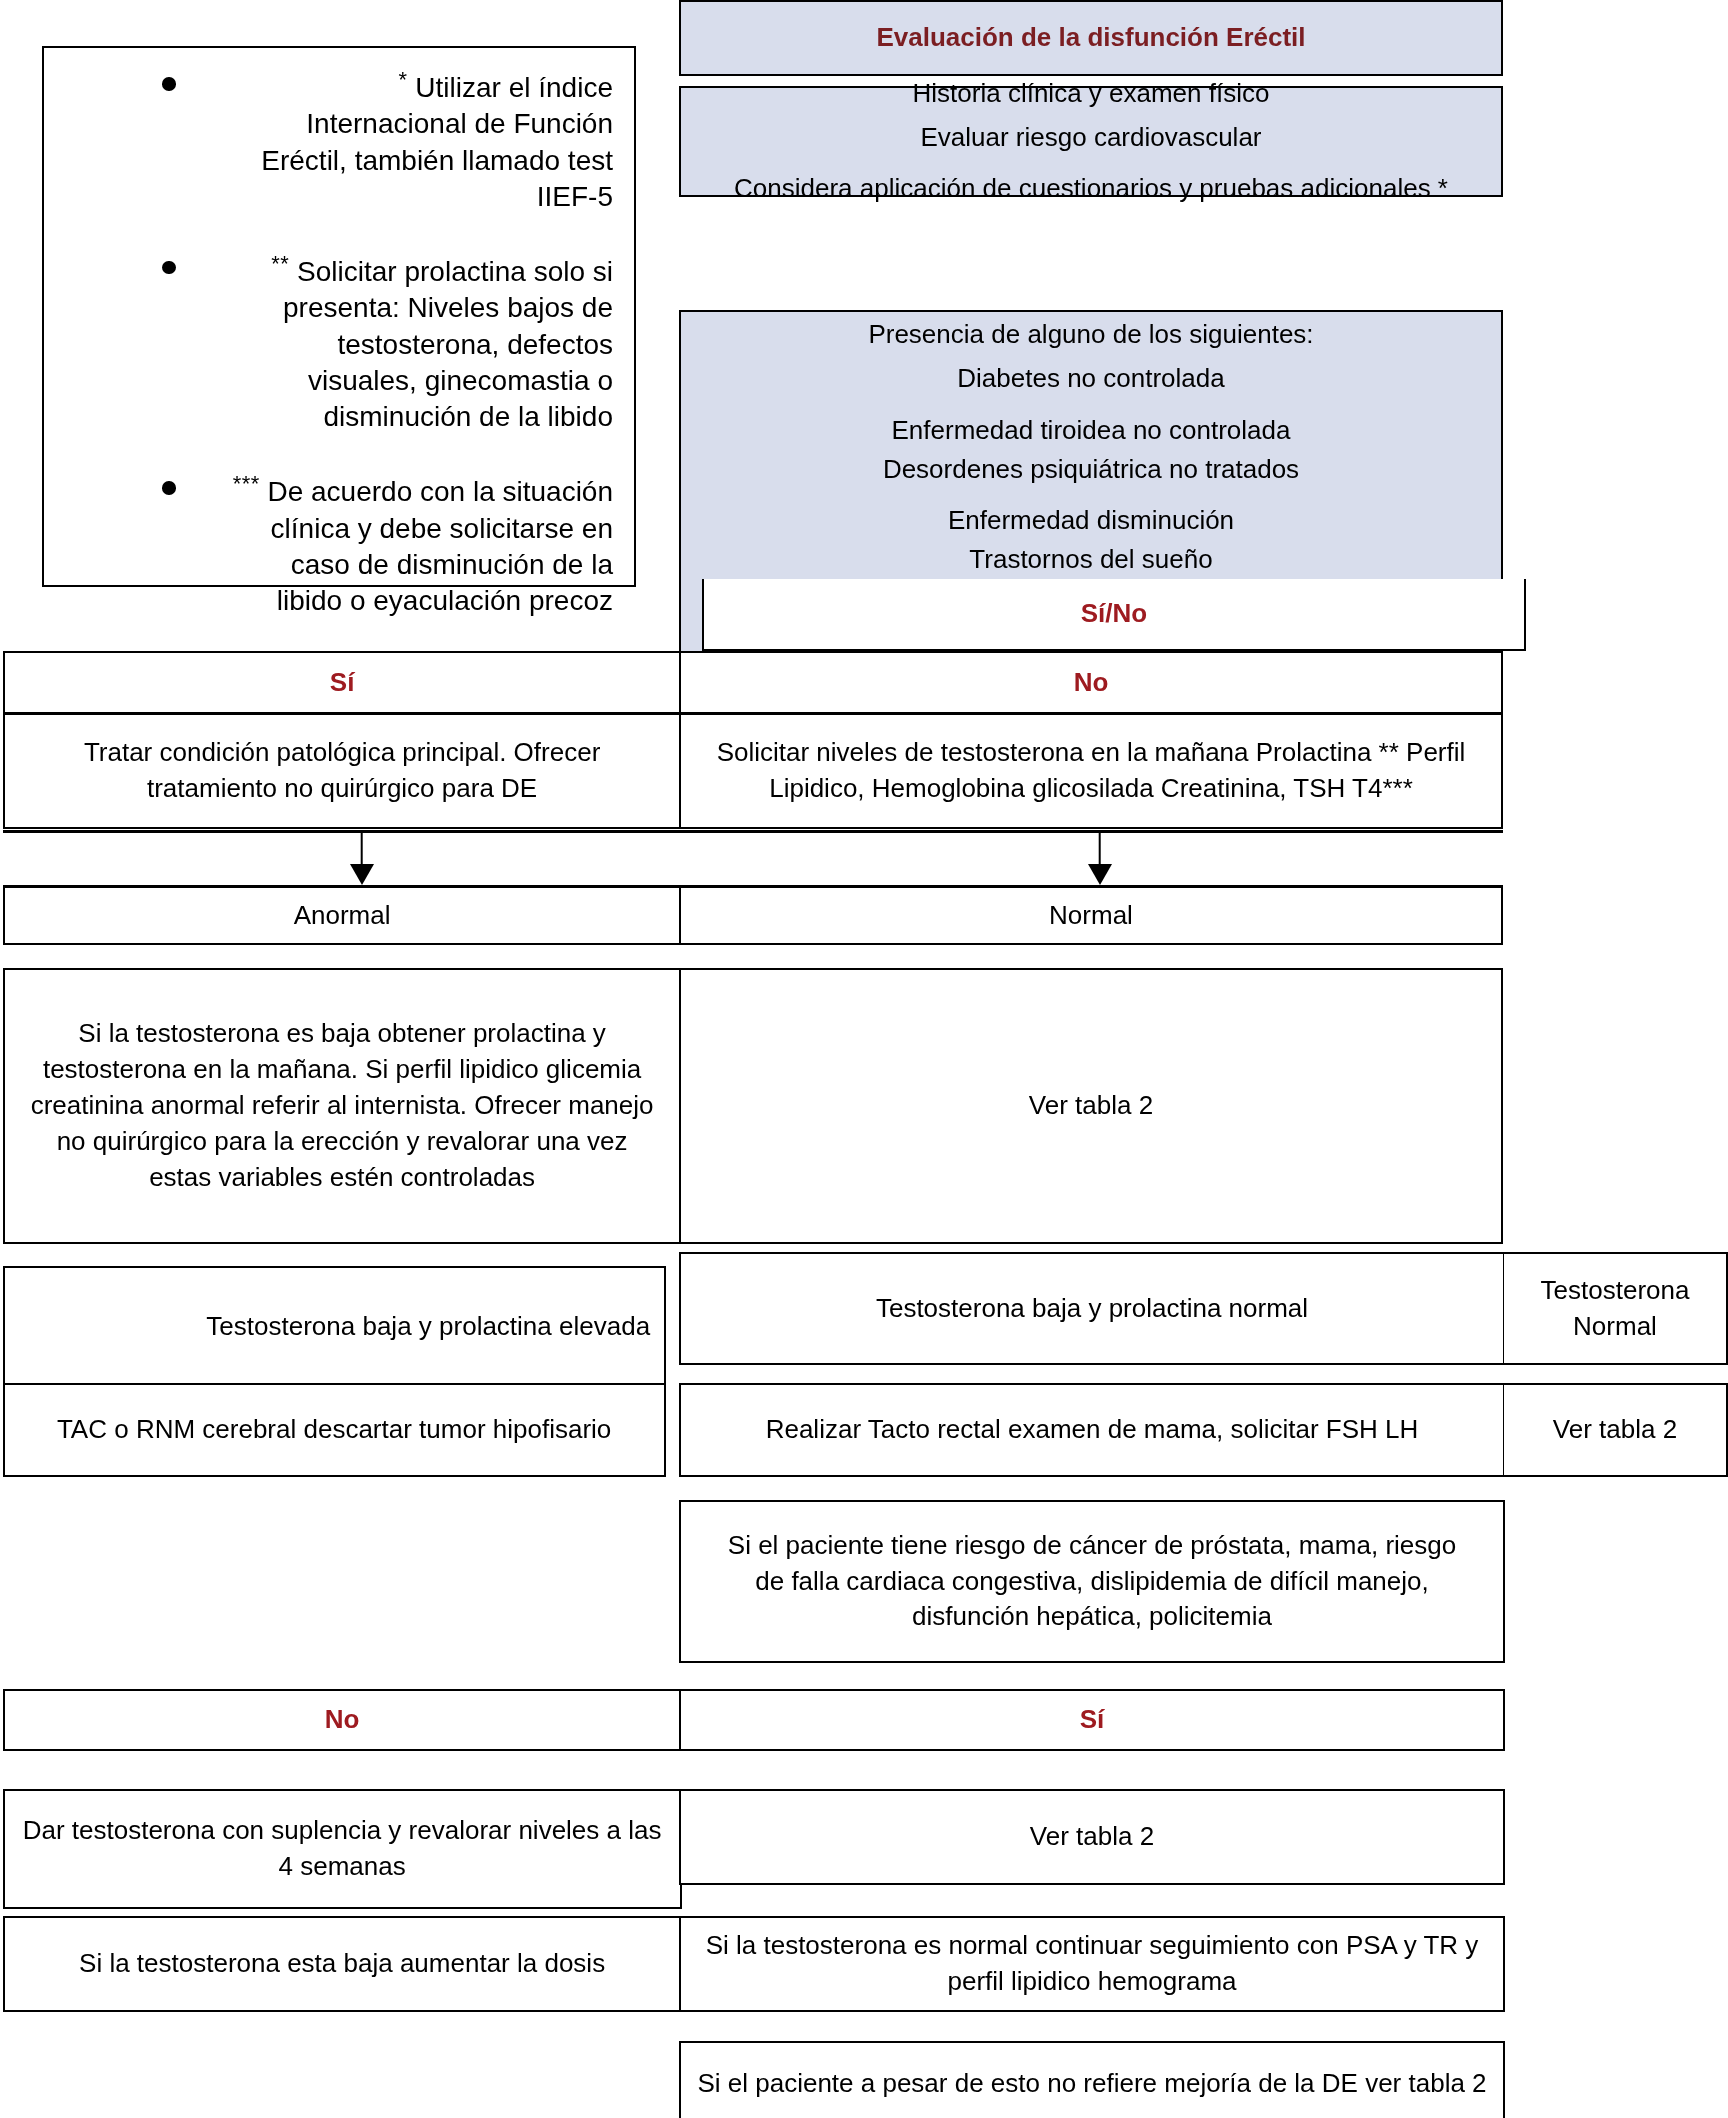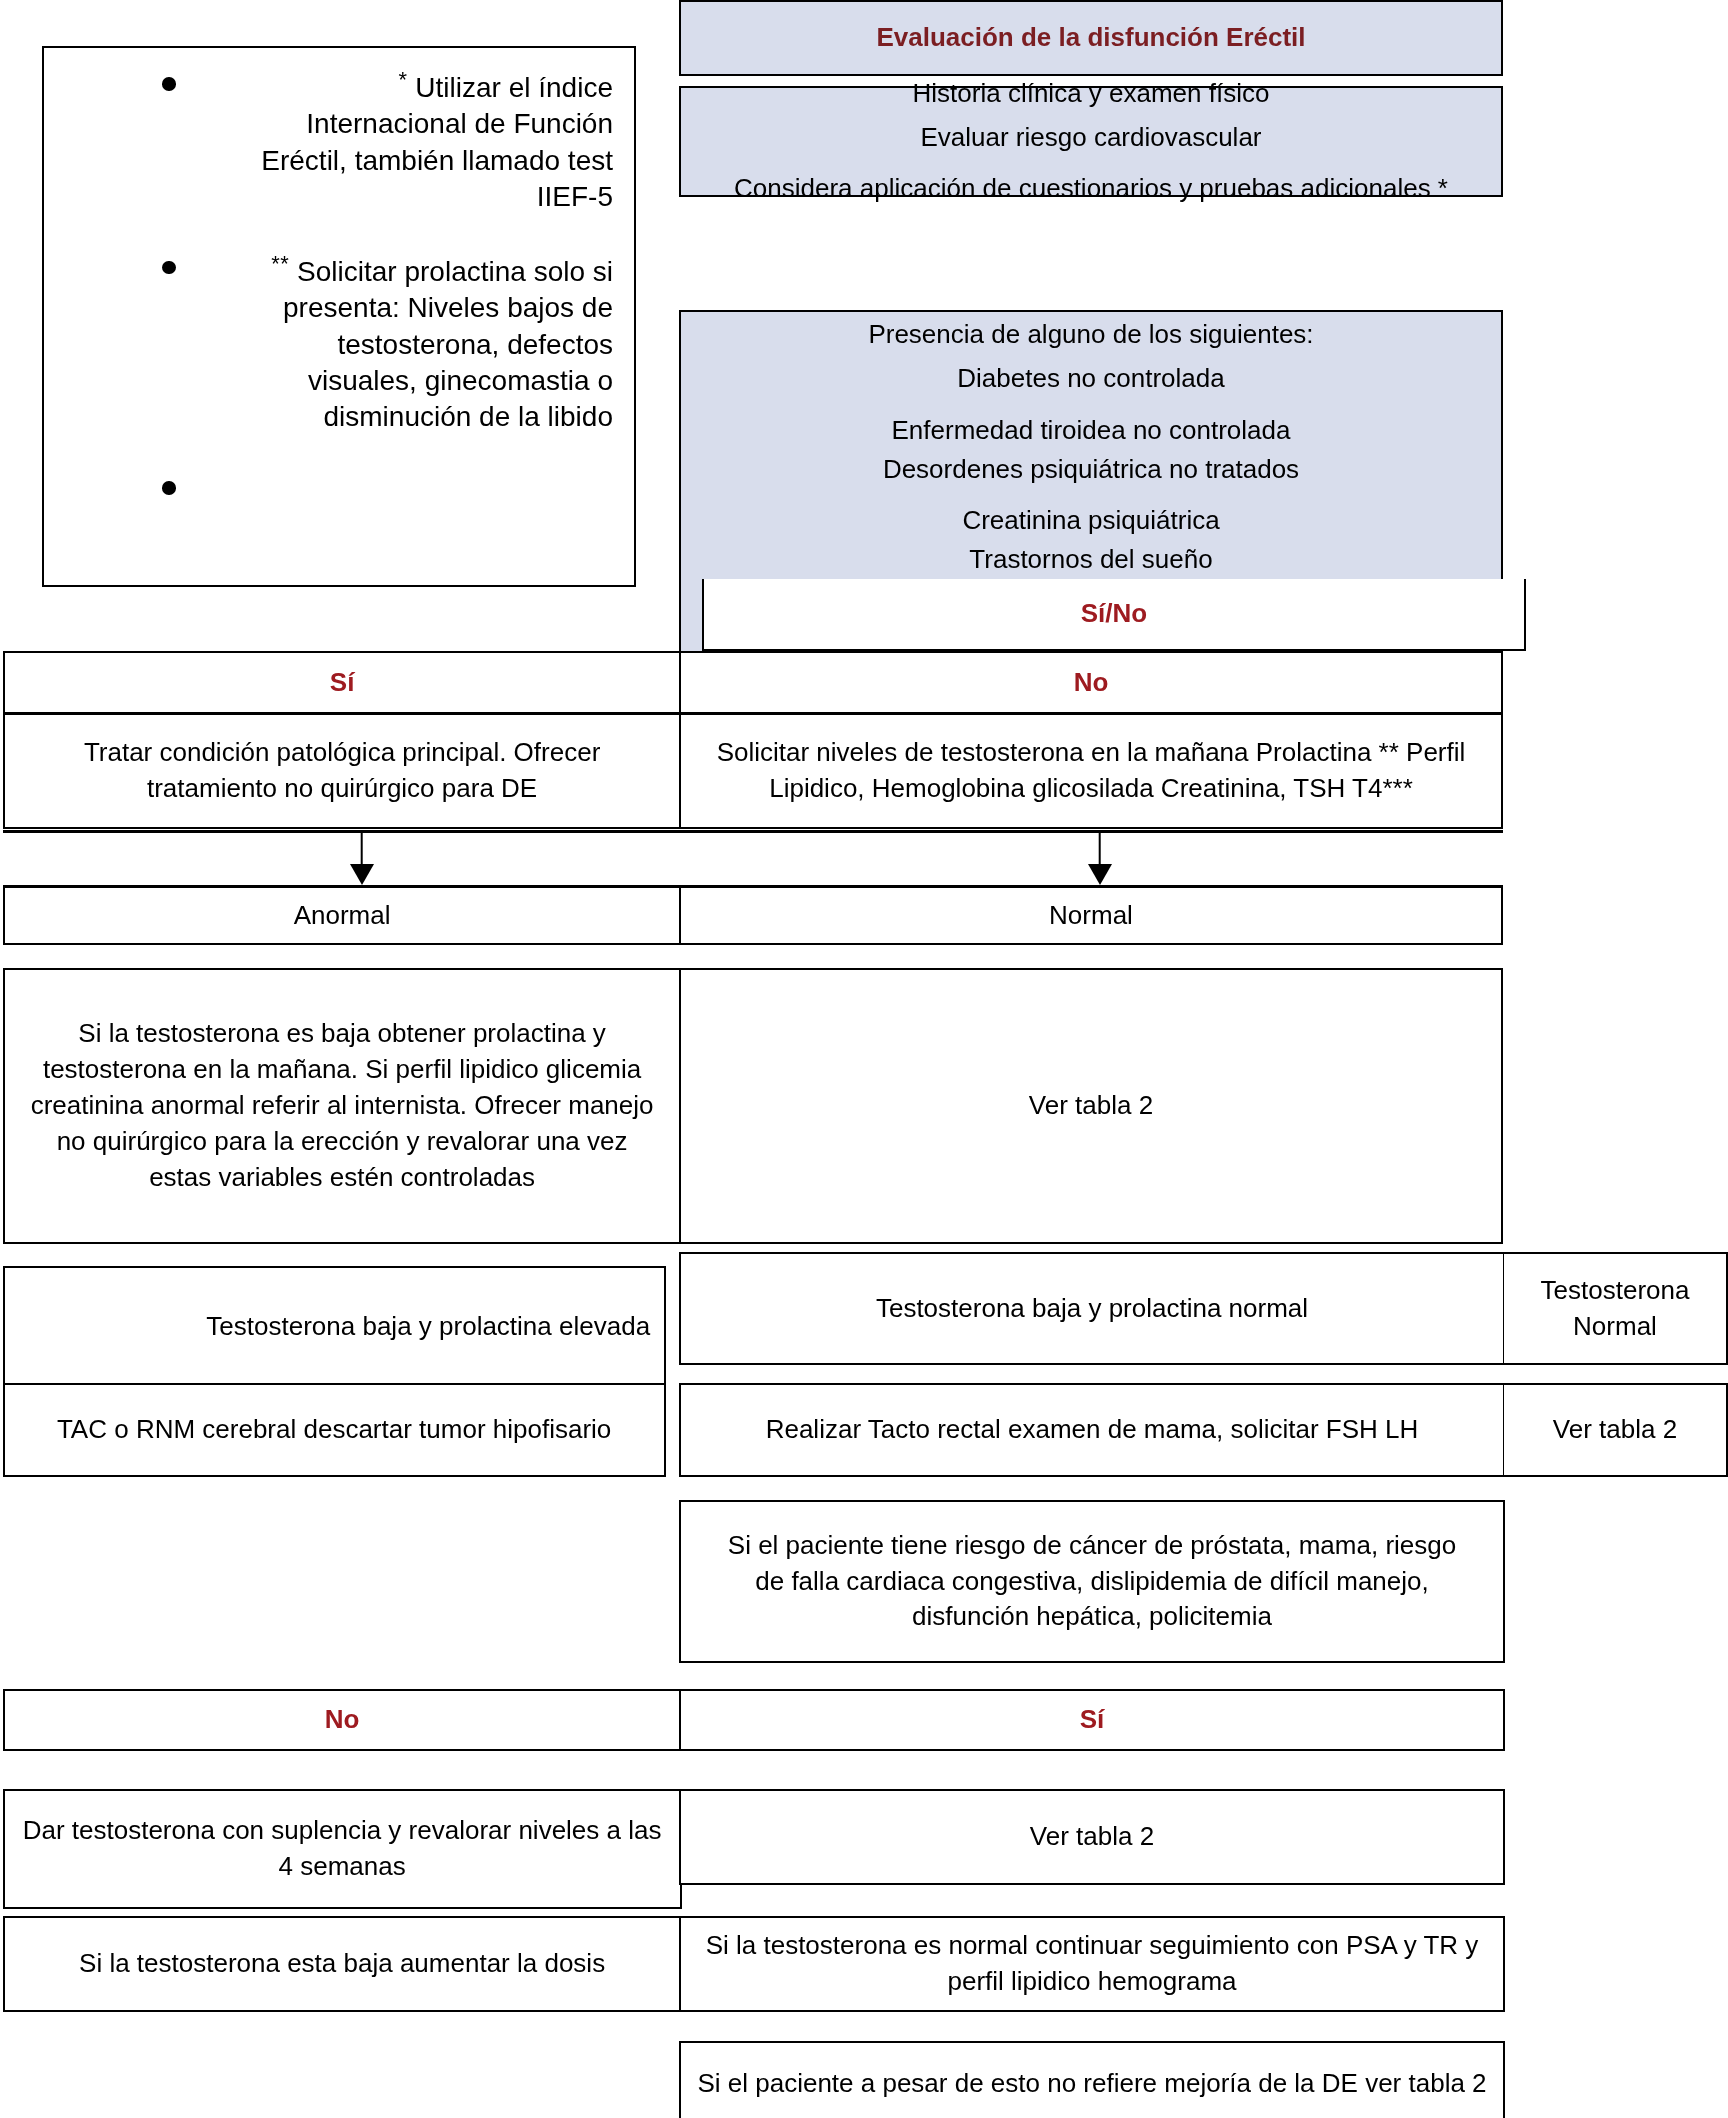--- a/index.html
+++ b/index.html
@@ -136,20 +136,21 @@
     <div class="bullet-row">
       <span class="bullet-dot"></span>
       <span class="bullet-text"><span class="star">*</span> <span>Utilizar el índice Internacional de Función Eréctil, también llamado test IIEF-5</span></span>
     </div>
     <div class="bullet-row">
       <span class="bullet-dot"></span>
       <span class="bullet-text"><span class="star">**</span> <span>Solicitar prolactina solo si presenta: Niveles bajos de testosterona, defectos visuales, ginecomastia o disminución de la libido</span></span>
     </div>
     <div class="bullet-row">
       <span class="bullet-dot"></span>
+      <span class="bullet-text"><span class="star">***</span> <span>De acuerdo con la situación clínica y debe solicitarse en caso de disminución de la libido o eyaculación precoz</span></span>
     </div>
   </div>
 
   <div class="box blue" style="left:679px; top:0px; width:824px; height:76px;">
     <span class="title-txt">Evaluación de la disfunción Eréctil</span>
   </div>
 
   <div class="box blue" style="left:679px; top:86px; width:824px; height:111px;">
     <div class="stack">
       <span class="ln">Historia clínica y examen físico</span>
@@ -163,21 +164,21 @@
   <div class="box blue" style="left:679px; top:310px; width:824px; height:436px; align-items:flex-start; ">
     <div class="stack">
       <span class="ln">Presencia de alguno de los siguientes:</span>
       <span class="sp-sm"></span>
       <span class="ln">Diabetes no controlada</span>
       <span class="sp-md"></span>
       <span class="ln">Enfermedad tiroidea no controlada</span>
       <span class="sp-sm" style="height:3.1px"></span>
       <span class="ln">Desordenes psiquiátrica no tratados</span>
       <span class="sp-md"></span>
-      <span class="ln">Creatinina psiquiátrica</span>
+      <span class="ln">Enfermedad disminución</span>
       <span class="sp-sm" style="height:3.1px"></span>
       <span class="ln">Trastornos del sueño</span>
     </div>
   </div>
 
   <div class="box" style="left:679px; top:579px; width:824px; height:72px; border-top:none;margin-left:23px;">
     <span class="decision-txt">Sí/No</span>
   </div>
 
   <div class="box" style="left:2.6px; top:651px; width:679px; height:63px;">

